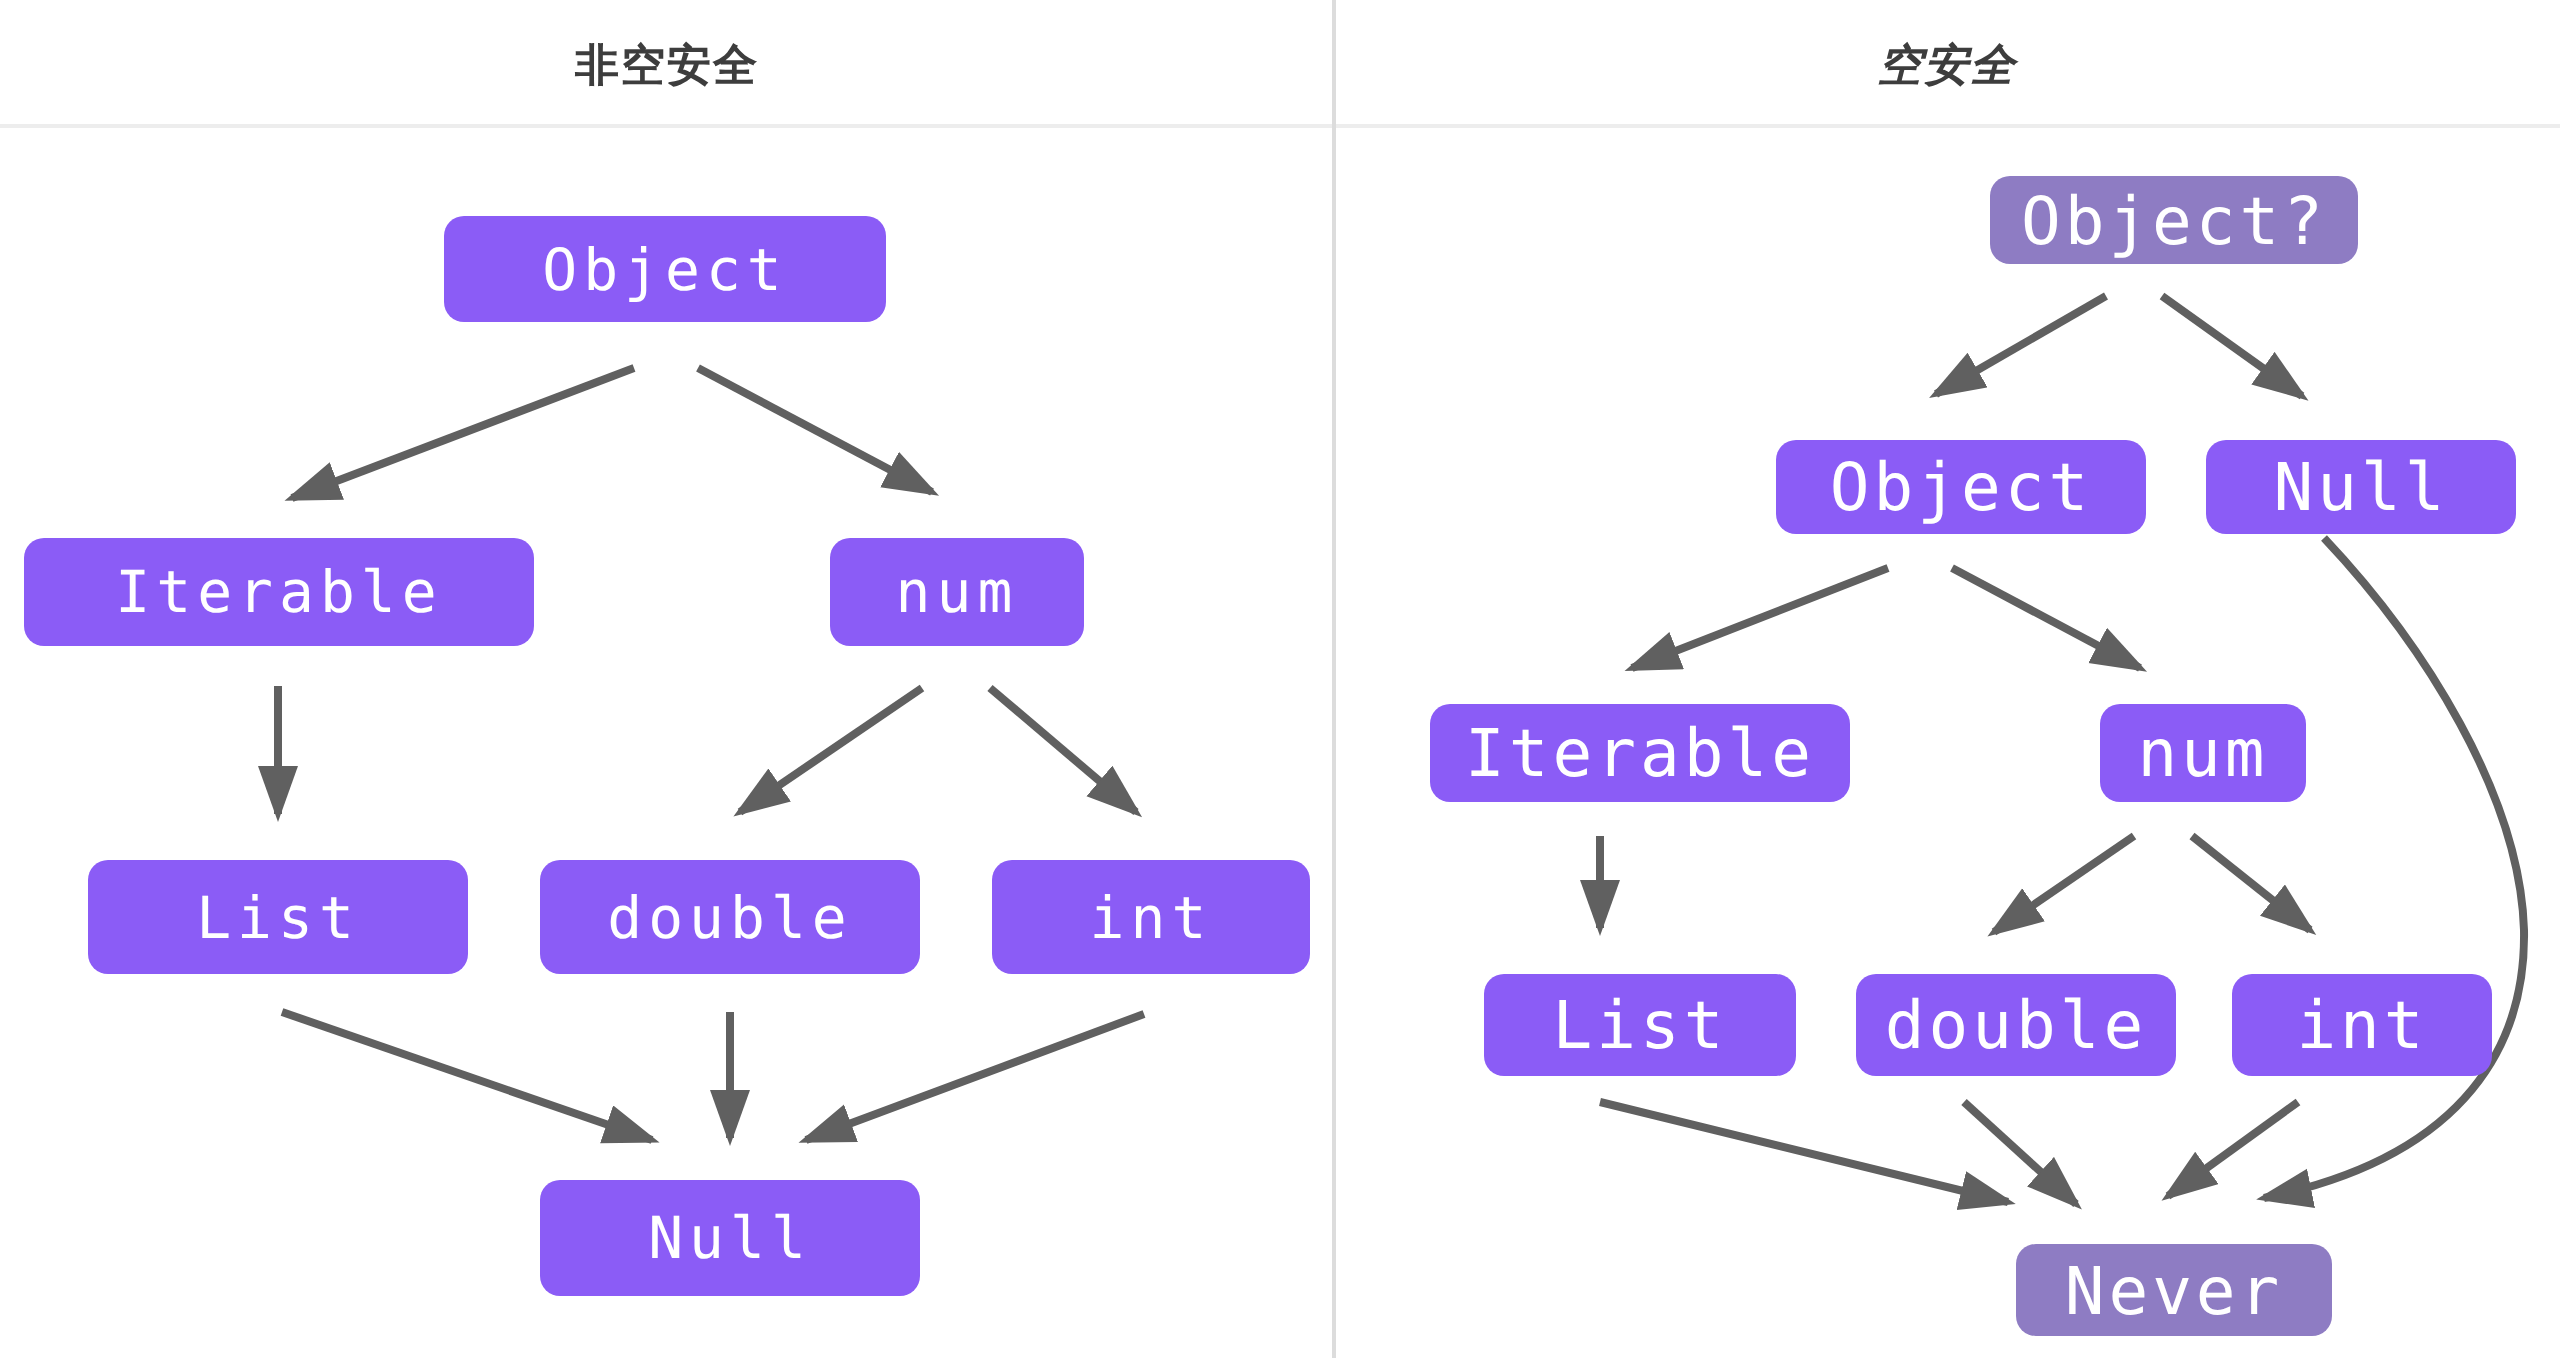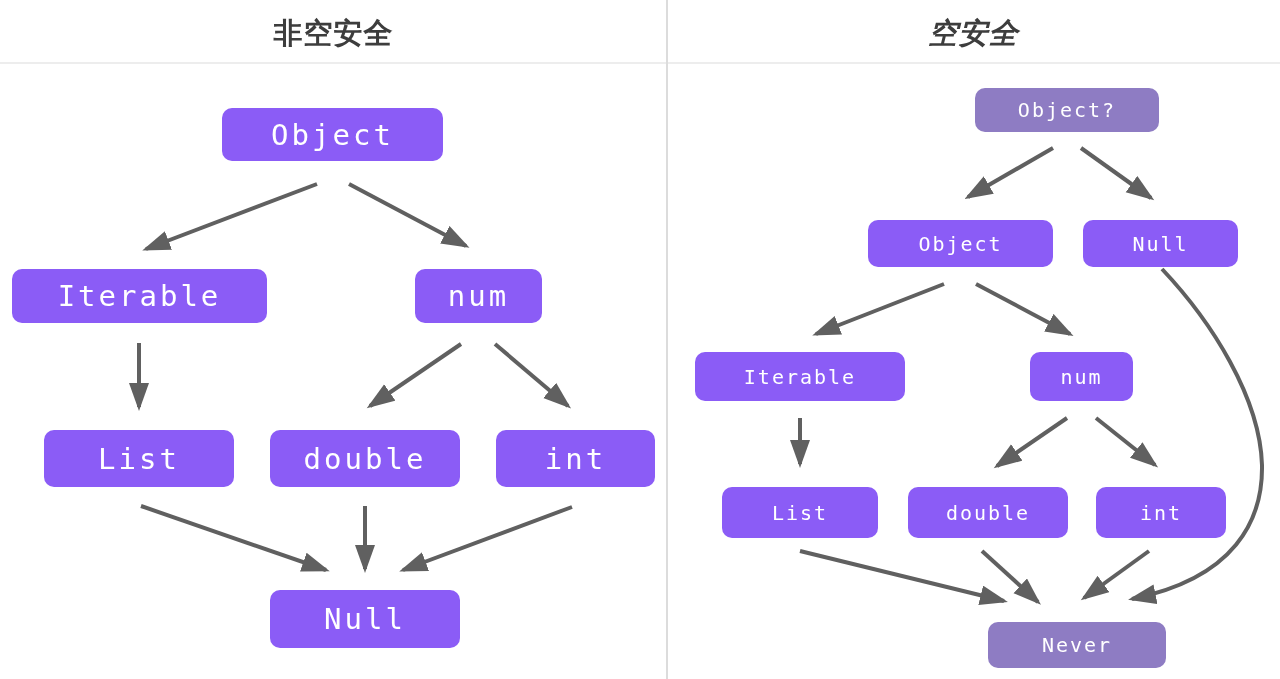--- a/index.html
+++ b/index.html
@@ -10,21 +10,21 @@
     background: #ffffff;
     overflow: hidden;
     font-family: "Liberation Sans", sans-serif;
   }
   .panel-title {
     position: absolute;
     top: 13px;
     height: 40px;
     line-height: 40px;
     text-align: center;
-    font-size: 29px;
+    font-size: 22px;
     font-weight: 700;
     color: #3d3d3d;
     letter-spacing: 1px;
   }
   .panel-title.left  { left: 0;    width: 667px; }
   .panel-title.right { left: 667px; width: 613px; font-style: italic; }
   .hdivider {
     position: absolute;
     left: 0; top: 62px;
     width: 1280px; height: 2px;
@@ -47,21 +47,21 @@
     align-items: center;
     justify-content: center;
     color: #ffffff;
     font-family: "DejaVu Sans Mono", "Liberation Mono", monospace;
     border-radius: 10px;
     white-space: nowrap;
   }
   .blue   { background: #8b5cf6; }
   .purple { background: #8e7cc3; }
   .lg { font-size: 29px; letter-spacing: 3px; }
-  .md { font-size: 20px; letter-spacing: 2px; }
+  .md { font-size: 33px; letter-spacing: 2px; margin-left: 20px; }
 </style>
 </head>
 <body>
 
 <div class="stage">
 
   <div class="panel-title left">非空安全</div>
   <div class="panel-title right">空安全</div>
   <div class="hdivider"></div>
   <div class="vdivider"></div>
@@ -106,15 +106,15 @@
   <div class="node blue lg" style="left:270px; top:590px; width:190px; height:58px;">Null</div>
 
   <div class="node purple md" style="left:975px; top:88px; width:184px; height:44px;">Object?</div>
   <div class="node blue md" style="left:868px; top:220px; width:185px; height:47px;">Object</div>
   <div class="node blue md" style="left:1083px; top:220px; width:155px; height:47px;">Null</div>
   <div class="node blue md" style="left:695px; top:352px; width:210px; height:49px;">Iterable</div>
   <div class="node blue md" style="left:1030px; top:352px; width:103px; height:49px;">num</div>
   <div class="node blue md" style="left:722px; top:487px; width:156px; height:51px;">List</div>
   <div class="node blue md" style="left:908px; top:487px; width:160px; height:51px;">double</div>
   <div class="node blue md" style="left:1096px; top:487px; width:130px; height:51px;">int</div>
-  <div class="node purple md" style="left:988px; top:622px; width:178px; height:46px;">Never</div>
+  <div class="node purple md" style="left:988px; top:622px; width:158px; height:46px;">Never</div>
 
 </div>
 
 </body></html>

